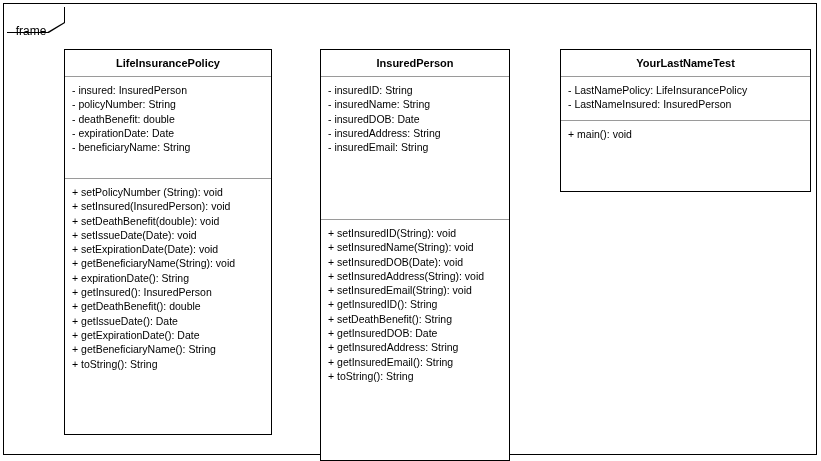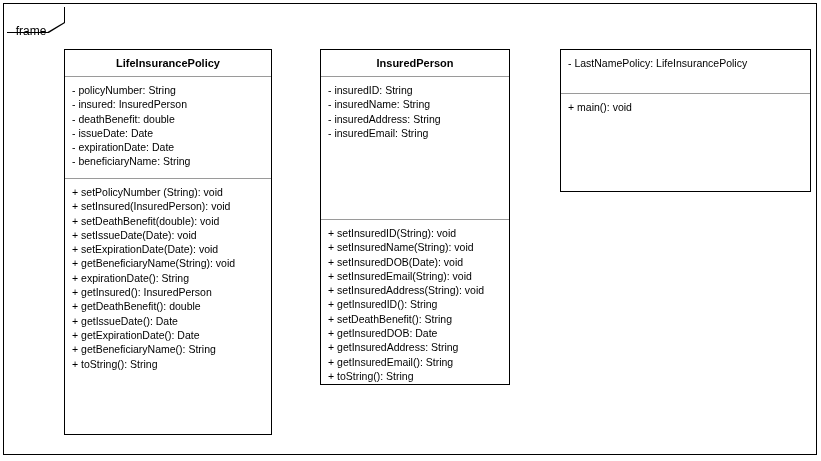--- a/index.html
+++ b/index.html
@@ -112,21 +112,21 @@
     height: 27px;
     line-height: 27px;
   }
   #class-life-insurance-policy .attrs { height: 101px; }
 
   
   #class-insured-person {
     left: 316px;
     top: 45px;
     width: 190px;
-    height: 336px;
+    height: 412px;
   }
   #class-insured-person .class-header {
     height: 27px;
     line-height: 27px;
   }
   #class-insured-person .attrs { height: 142px; }
 
   
   #class-your-last-name-test {
     left: 556px;
@@ -147,24 +147,23 @@
 
   <div id="frame-tab">
     <div class="tab-shape"></div>
     <div class="tab-fill"></div>
     <div class="tab-label">frame</div>
   </div>
 
   <div class="uml-class" id="class-life-insurance-policy">
     <div class="class-header">LifeInsurancePolicy</div>
     <div class="compartment attrs">
+      <div class="member">- insured: InsuredPerson</div>
       <div class="member">- policyNumber: String</div>
-      <div class="member">- insured: InsuredPerson</div>
       <div class="member">- deathBenefit: double</div>
-      <div class="member">- issueDate: Date</div>
       <div class="member">- expirationDate: Date</div>
       <div class="member">- beneficiaryName: String</div>
     </div>
     <div class="compartment divided methods">
       <div class="member">+ setPolicyNumber (String): void</div>
       <div class="member">+ setInsured(InsuredPerson): void</div>
       <div class="member">+ setDeathBenefit(double): void</div>
       <div class="member">+ setIssueDate(Date): void</div>
       <div class="member">+ setExpirationDate(Date): void</div>
       <div class="member">+ getBeneficiaryName(String): void</div>
@@ -176,40 +175,43 @@
       <div class="member">+ getBeneficiaryName(): String</div>
       <div class="member">+ toString(): String</div>
     </div>
   </div>
 
   <div class="uml-class" id="class-insured-person">
     <div class="class-header">InsuredPerson</div>
     <div class="compartment attrs">
       <div class="member">- insuredID: String</div>
       <div class="member">- insuredName: String</div>
+      <div class="member">- insuredDOB: Date</div>
       <div class="member">- insuredAddress: String</div>
       <div class="member">- insuredEmail: String</div>
     </div>
     <div class="compartment divided methods">
       <div class="member">+ setInsuredID(String): void</div>
       <div class="member">+ setInsuredName(String): void</div>
       <div class="member">+ setInsuredDOB(Date): void</div>
+      <div class="member">+ setInsuredAddress(String): void</div>
       <div class="member">+ setInsuredEmail(String): void</div>
-      <div class="member">+ setInsuredAddress(String): void</div>
       <div class="member">+ getInsuredID(): String</div>
       <div class="member">+ setDeathBenefit(): String</div>
       <div class="member">+ getInsuredDOB: Date</div>
       <div class="member">+ getInsuredAddress: String</div>
       <div class="member">+ getInsuredEmail(): String</div>
       <div class="member">+ toString(): String</div>
     </div>
   </div>
 
   <div class="uml-class" id="class-your-last-name-test">
+    <div class="class-header">YourLastNameTest</div>
     <div class="compartment attrs">
       <div class="member">- LastNamePolicy: LifeInsurancePolicy</div>
+      <div class="member">- LastNameInsured: InsuredPerson</div>
     </div>
     <div class="compartment divided methods">
       <div class="member">+ main(): void</div>
     </div>
   </div>
 
 </div>
 
 </body></html>

